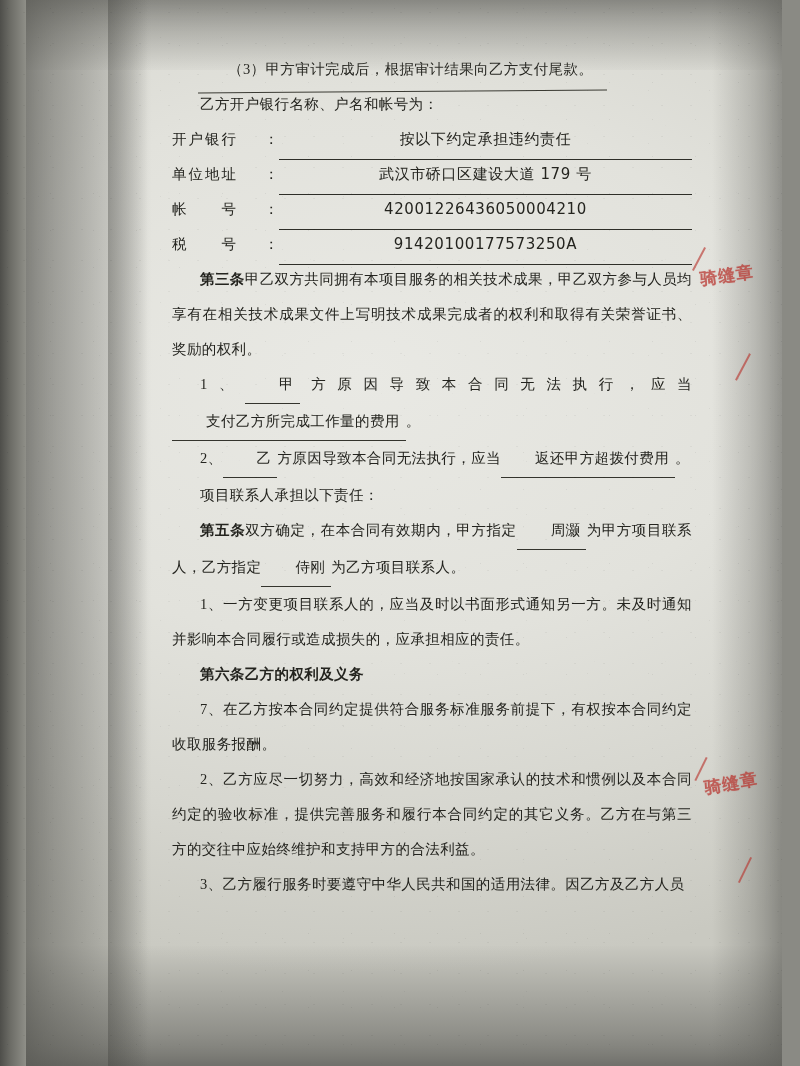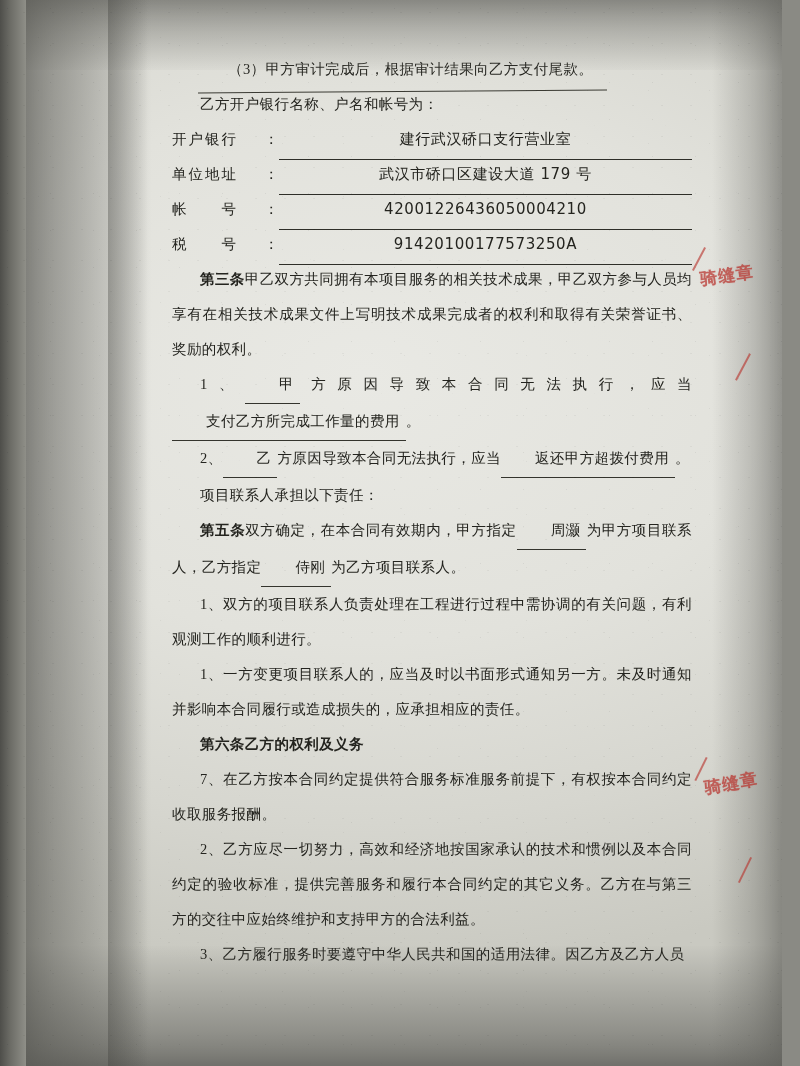--- a/index.html
+++ b/index.html
@@ -192,21 +192,21 @@
 
       <p class="para indent2">
         <span id="line-1">（3）甲方审计完成后，根据审计结果向乙方支付尾款。</span>
       </p>
 
       <p class="para indent2">乙方开户银行名称、户名和帐号为：</p>
 
       <div class="field-row">
         <span class="field-label">开户银行</span>
         <span class="field-colon">：</span>
-        <span class="field-value handwrite">建行武汉硚口支行营业室</span>
+        <span class="field-value handwrite">按以下约定承担违约责任</span>
       </div>
 
       <div class="field-row">
         <span class="field-label">单位地址</span>
         <span class="field-colon">：</span>
         <span class="field-value handwrite">武汉市硚口区建设大道 179 号</span>
       </div>
 
       <div class="field-row">
         <span class="field-label">帐　　号</span>
@@ -232,21 +232,20 @@
       <p class="para indent2">
         <span>2、</span><span class="inline-ul">乙</span><span>方原因导致本合同无法执行，应当</span><span class="inline-ul">返还甲方超拨付费用</span><span>。</span>
       </p>
 
       <p class="para indent2">项目联系人承担以下责任：</p>
 
       <p class="para indent2">
         <span class="clause-head">第五条</span><span>双方确定，在本合同有效期内，甲方指定</span><span class="inline-ul">周灏</span><span>为甲方项目联系人，乙方指定</span><span class="inline-ul">侍刚</span><span>为乙方项目联系人。</span>
       </p>
 
-      <p class="para indent2">1、双方的项目联系人负责处理在工程进行过程中需协调的有关问题，有利观测工作的顺利进行。</p>
 
       <p class="para indent2">1、一方变更项目联系人的，应当及时以书面形式通知另一方。未及时通知并影响本合同履行或造成损失的，应承担相应的责任。</p>
 
       <p class="para indent2 bold">
         <span class="clause-head">第六条</span><span>乙方的权利及义务</span>
       </p>
 
       <p class="para indent2">7、在乙方按本合同约定提供符合服务标准服务前提下，有权按本合同约定收取服务报酬。</p>
 
       <p class="para indent2">2、乙方应尽一切努力，高效和经济地按国家承认的技术和惯例以及本合同约定的验收标准，提供完善服务和履行本合同约定的其它义务。乙方在与第三方的交往中应始终维护和支持甲方的合法利益。</p>

